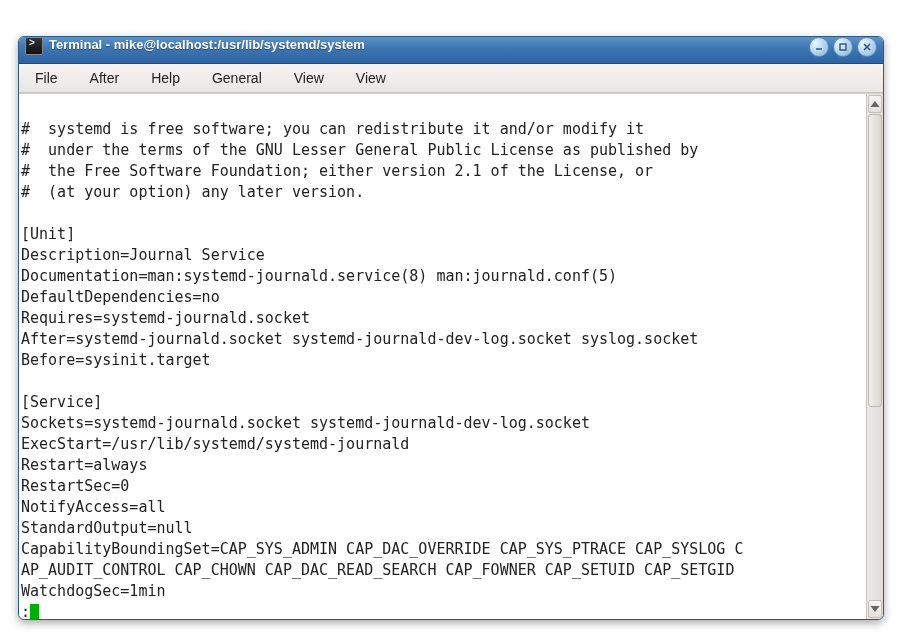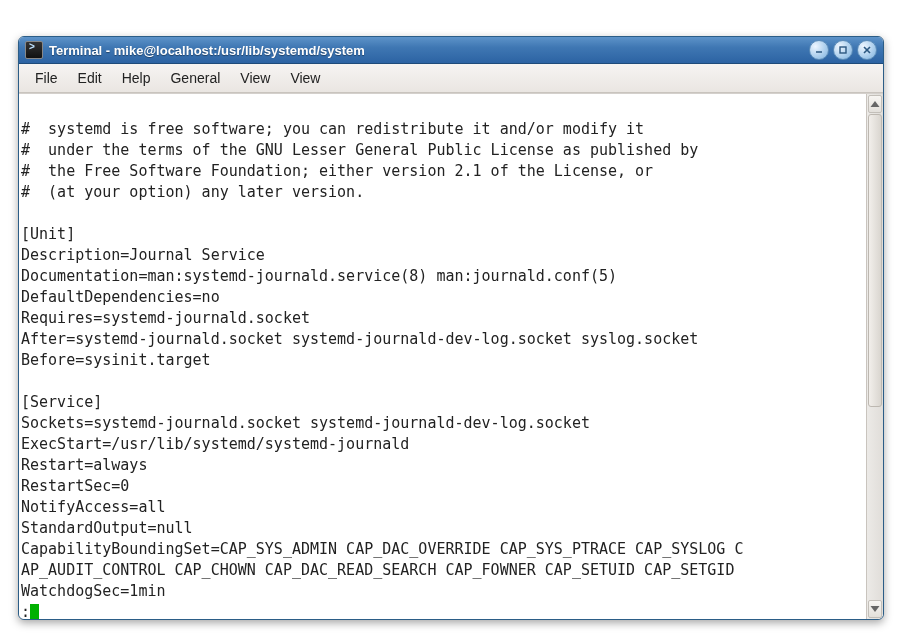--- a/index.html
+++ b/index.html
@@ -23,21 +23,21 @@
     background: #f4f2f0;
     display: flex;
     flex-direction: column;
     overflow: hidden;
   }
   
   .titlebar {
     height: 26px;
     background: linear-gradient(to bottom, #5d93c9 0%, #3f77b3 40%, #2c63a3 100%);
     display: flex;
-    align-items: center;
+    align-items: flex-start;
     padding: 0 6px;
     color: #fff;
     font-size: 13px;
     font-weight: bold;
     border-bottom: 1px solid #1f4b7a;
     flex: 0 0 auto;
   }
   .titlebar .app-icon {
     width: 16px;
     height: 16px;
@@ -84,20 +84,21 @@
   .menubar {
     height: 28px;
     background: linear-gradient(to bottom, #f6f4f2, #eae6e2);
     border-bottom: 1px solid #c9c4be;
     display: flex;
     align-items: center;
     padding: 0 6px;
     font-size: 14px;
     color: #222;
     flex: 0 0 auto;
+    gap: 12px;
   }
   .menubar .menu-item {
     padding: 3px 10px;
     border-radius: 3px;
     cursor: pointer;
   }
   
   .term-area {
     flex: 1;
     display: flex;
@@ -190,21 +191,21 @@
         <svg viewBox="0 0 10 10">
             <line x1="2" y1="2" x2="8" y2="8" stroke="#2b5780" stroke-width="1.6"></line>
             <line x1="8" y1="2" x2="2" y2="8" stroke="#2b5780" stroke-width="1.6"></line>
           </svg>
       </div>
     </div>
   </div>
 
   <div class="menubar">
     <div class="menu-item">File</div>
-    <div class="menu-item">Edit</div>
+    <div class="menu-item">After</div>
     <div class="menu-item">Help</div>
     <div class="menu-item">General</div>
     <div class="menu-item">View</div>
     <div class="menu-item">View</div>
   </div>
 
   <div class="term-area">
     <div class="term-content">
 <span>#  systemd is free software; you can redistribute it and/or modify it</span>
 <span>#  under the terms of the GNU Lesser General Public License as published by</span>

